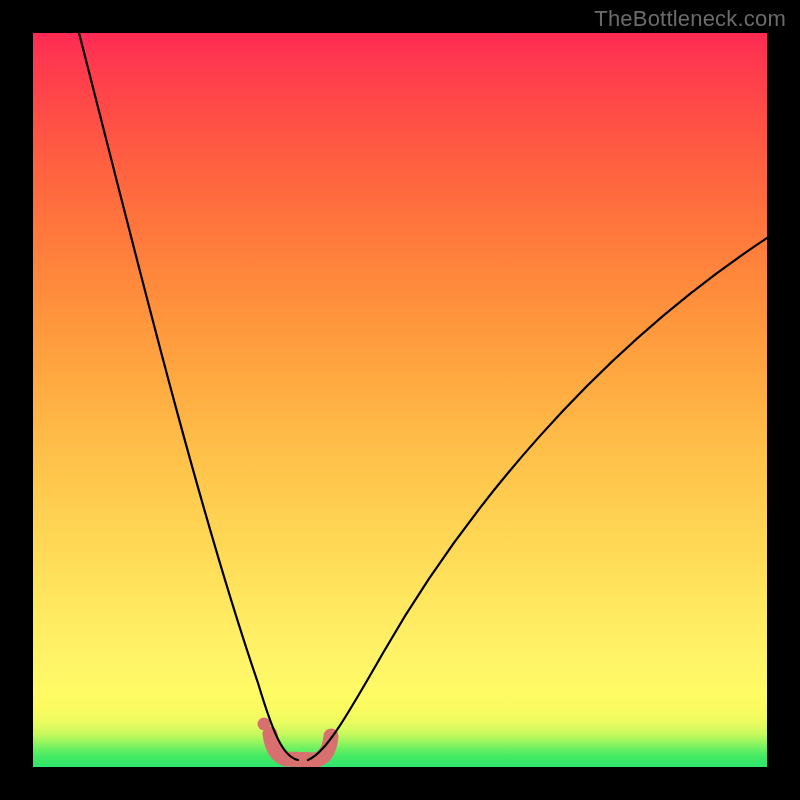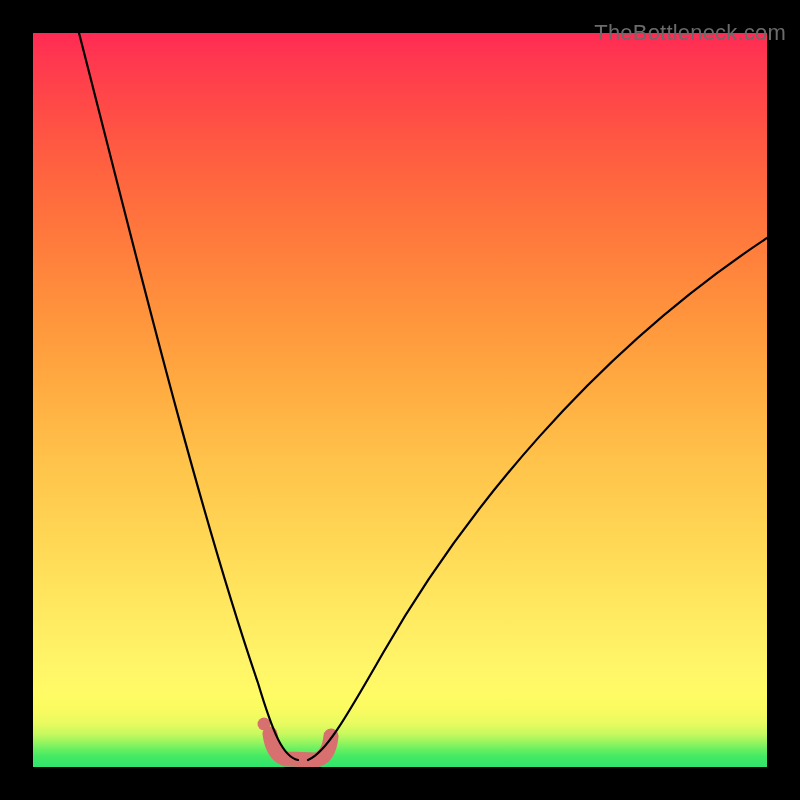--- a/index.html
+++ b/index.html
@@ -40,21 +40,21 @@
       #ff933c 62%,
       #ff7a3c 72%,
       #ff6140 82%,
       #ff4a47 90%,
       #ff3650 97%,
       #ff2a54 100%
     );
   }
   .watermark {
     position: absolute;
-    top: 20px;
+    top: 6px;
     right: 14px;
     color: #6b6b6b;
     font-size: 22px;
     font-weight: 500;
     letter-spacing: 0.2px;
     z-index: 10;
   }
   svg.curves {
     position: absolute;
     left: 0;

